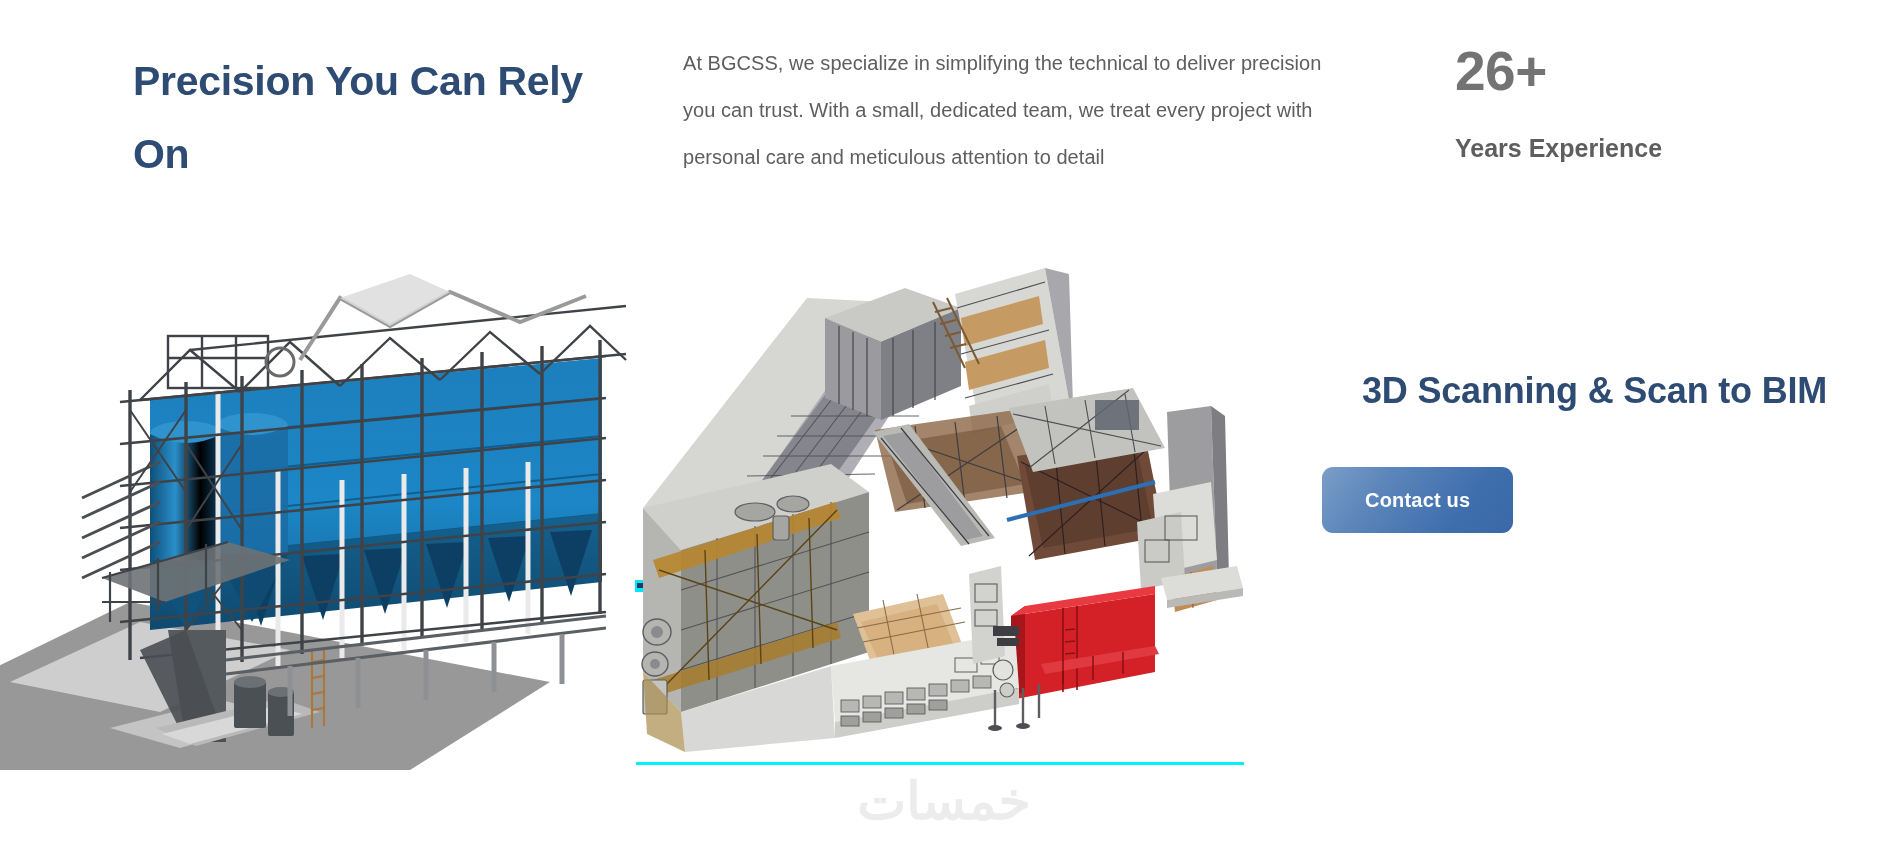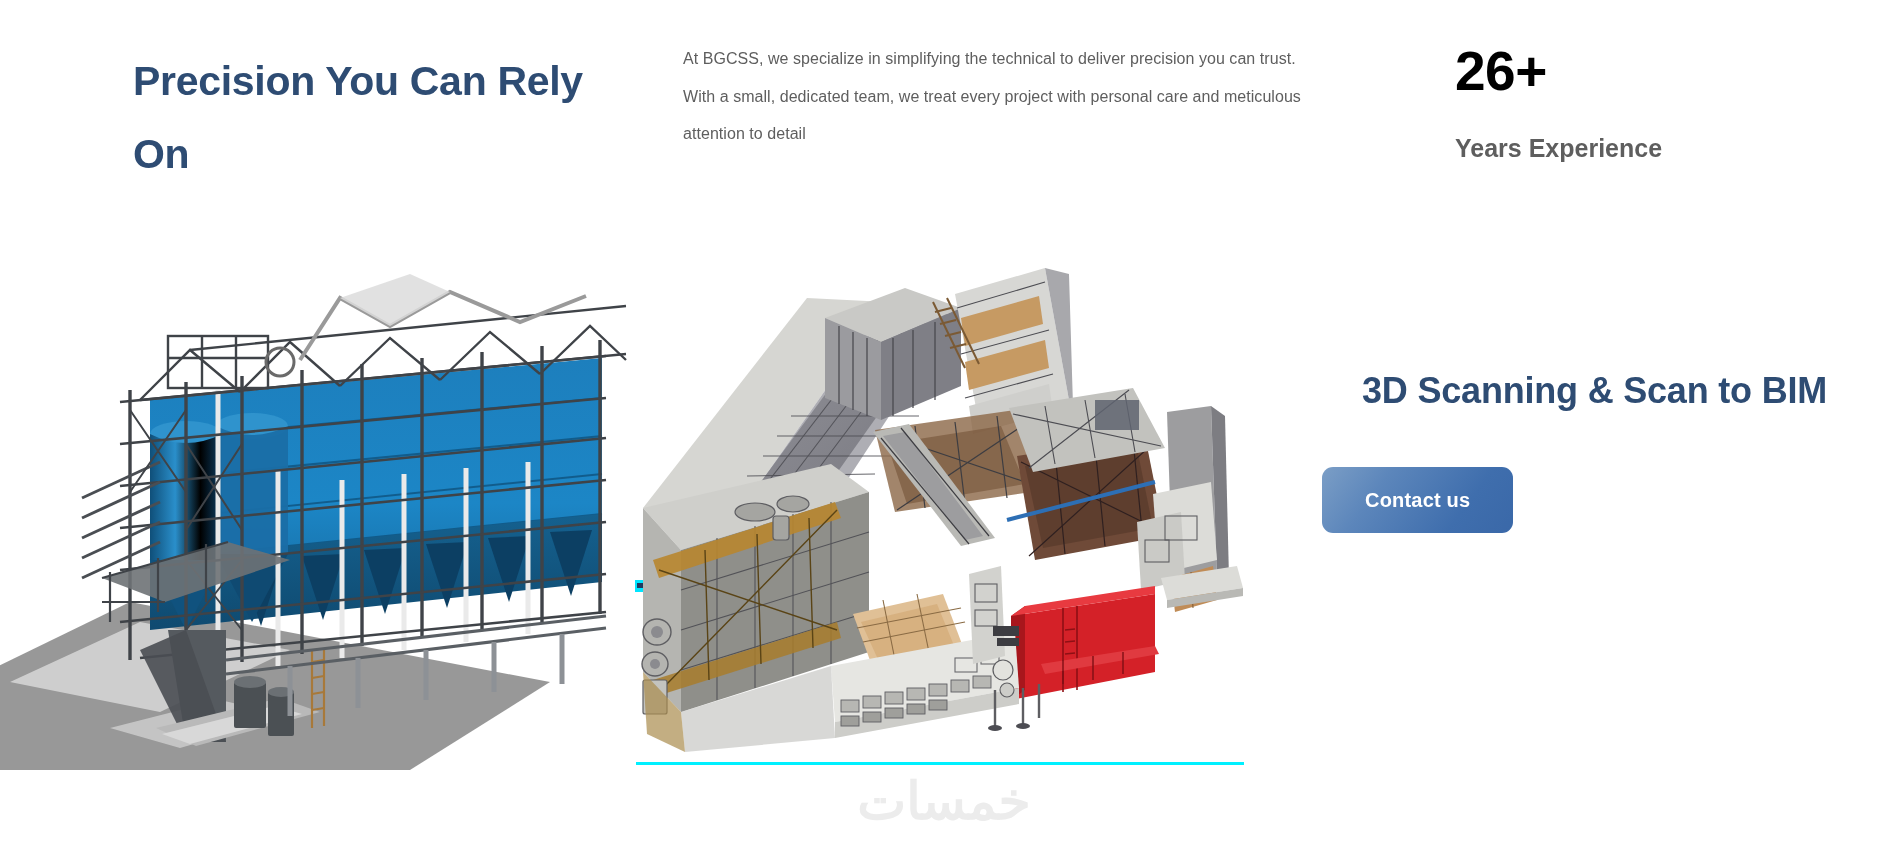--- a/index.html
+++ b/index.html
@@ -39,39 +39,39 @@
     line-height: 1.78;
     letter-spacing: -0.3px;
     color: #2e4c73;
   }
 
   .intro-paragraph {
     position: absolute;
     left: 683px;
     top: 40px;
     width: 640px;
-    font-size: 16px;
+    font-size: 20px;
     font-weight: 400;
     line-height: 2.35;
     color: #5e5e5e;
     letter-spacing: 0.05px;
   }
 
   .stat-block {
     position: absolute;
     left: 1455px;
     top: 40px;
     width: 380px;
   }
 
   .stat-number {
     font-size: 55px;
     font-weight: 700;
     line-height: 1.15;
-    color: #000000;
+    color: #737373;
     letter-spacing: -0.5px;
   }
 
   .stat-label {
     margin-top: 27px;
     font-size: 25px;
     font-weight: 700;
     color: #5e5e5e;
     line-height: 1.5;
   }

